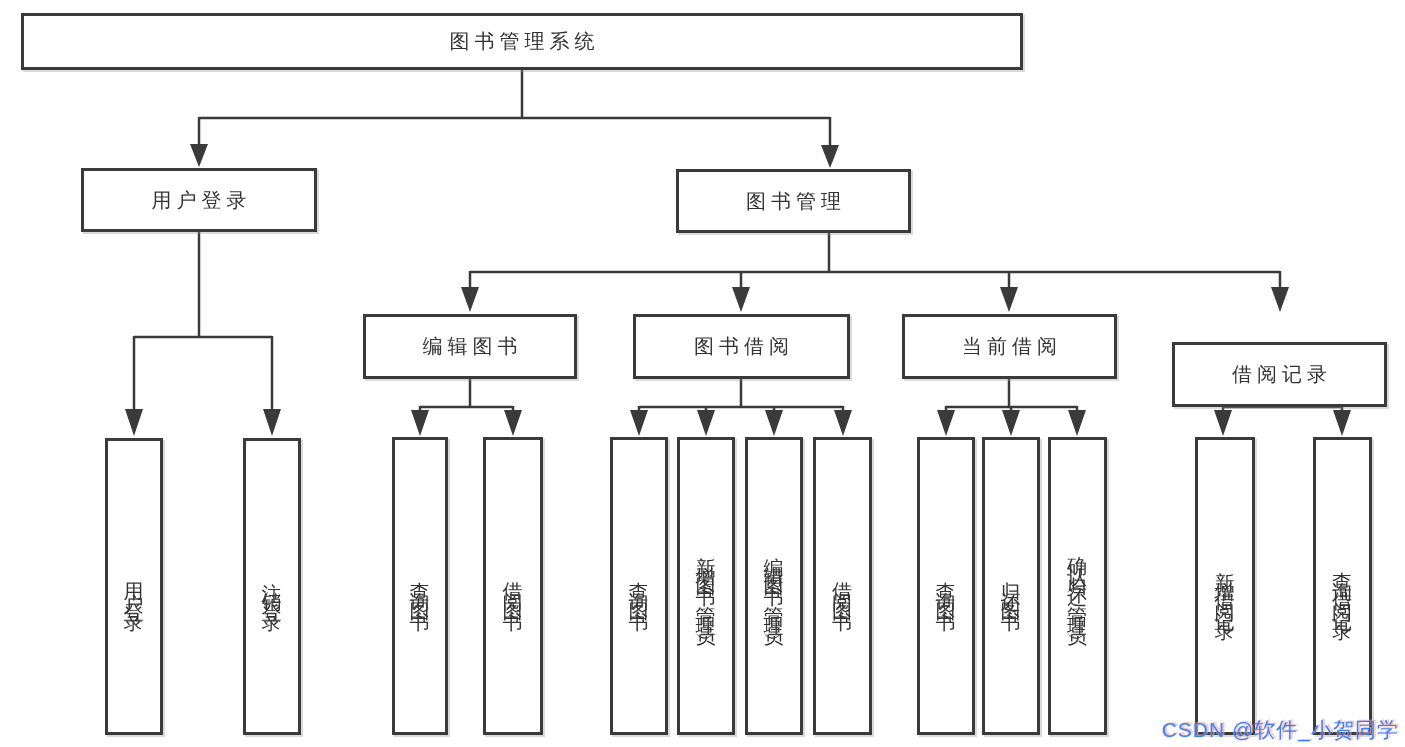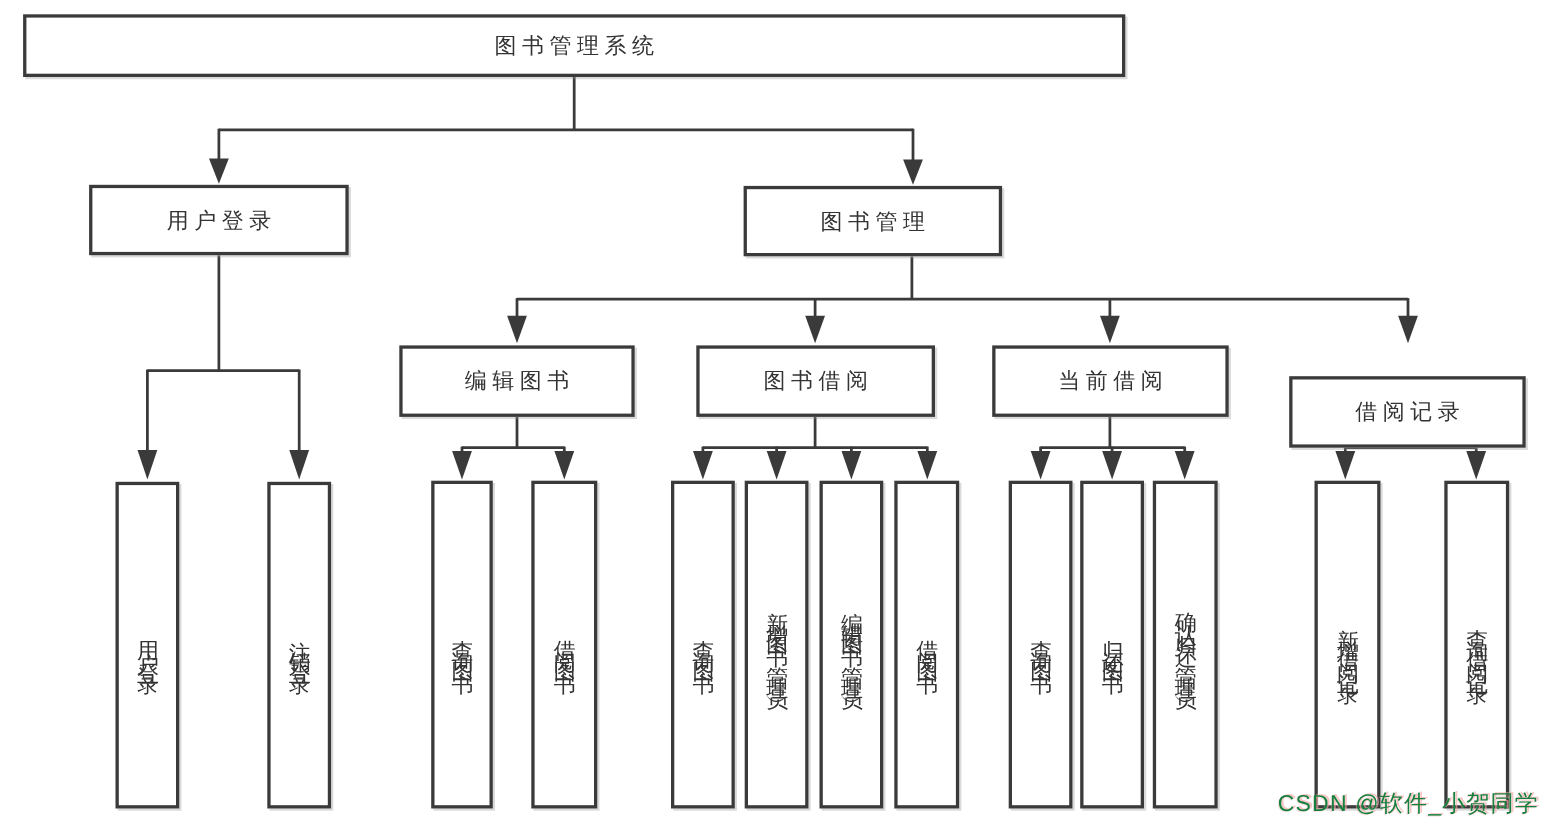--- a/index.html
+++ b/index.html
@@ -71,21 +71,21 @@
   #n-leaf-d2 { left: 982px;  top: 437px; width: 58px; height: 298px; }
   #n-leaf-d3 { left: 1048px; top: 437px; width: 59px; height: 298px; }
   #n-leaf-e1 { left: 1195px; top: 437px; width: 60px; height: 298px; }
   #n-leaf-e2 { left: 1313px; top: 437px; width: 59px; height: 298px; }
 
   #watermark {
     position: absolute;
     right: 6px;
     bottom: 3px;
     font-size: 21px;
-    color: #15803d;
+    color: #3b82f6;
     letter-spacing: 1px;
     text-shadow: 2px -1px 0 rgba(242,166,166,0.65), -1px 1px 0 rgba(242,186,186,0.4);
     white-space: nowrap;
     z-index: 10;
   }
 </style>
 </head>
 <body>
 
 <div id="canvas">

